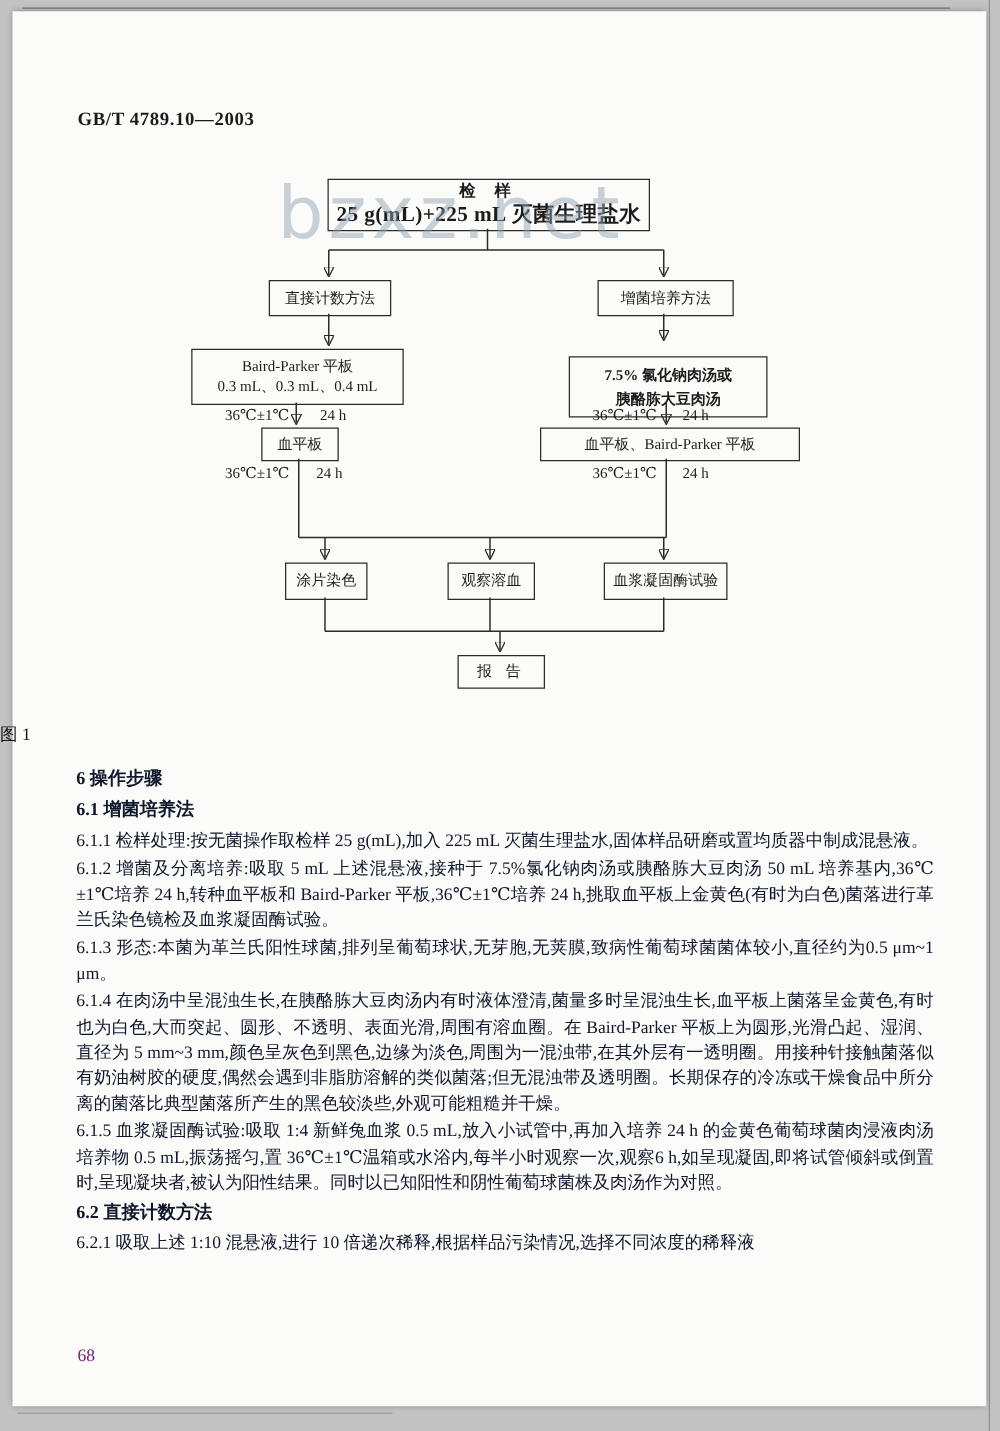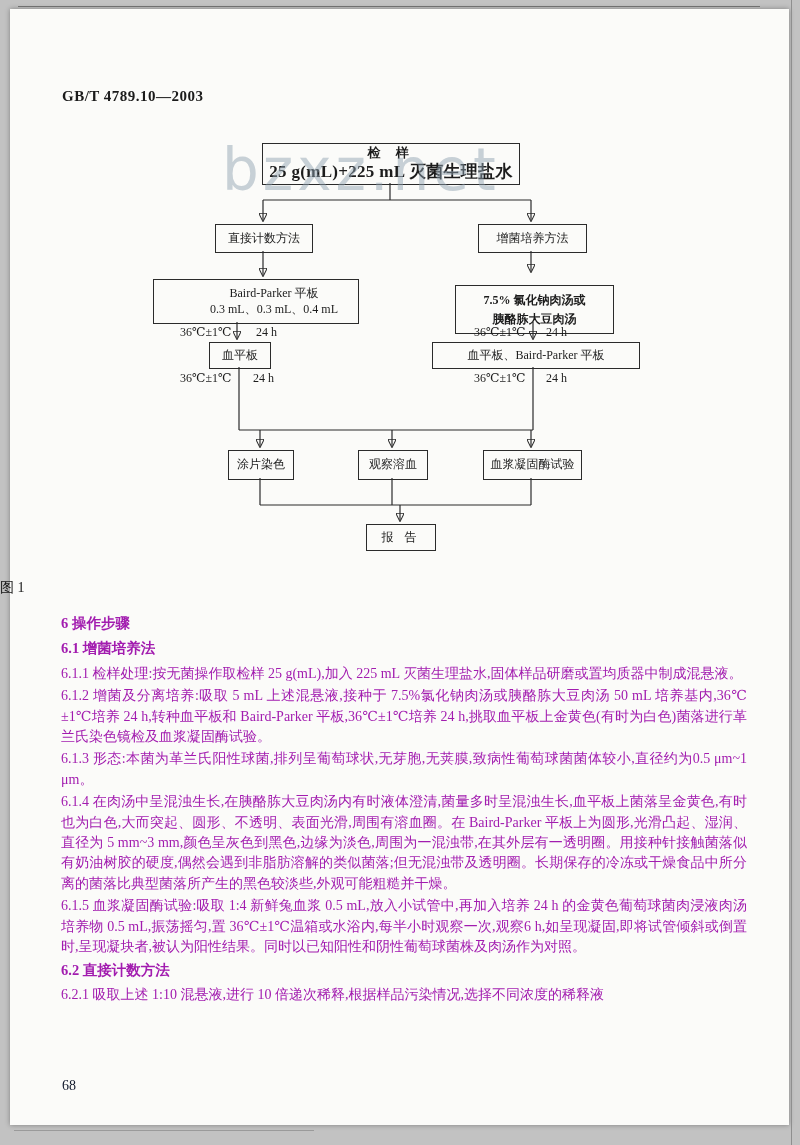--- a/index.html
+++ b/index.html
@@ -18,24 +18,24 @@
 
   .fbox { position:absolute; border:1.2px solid #2b2b2b; display:flex; flex-direction:column; align-items:center; justify-content:center; text-align:center; color:#1c1c1c; z-index:2; background:transparent; }
   .fb-l1 { font-size:13px; font-weight:bold; letter-spacing:6px; line-height:1.35; }
   .fb-l2 { font-size:17px; font-weight:bold; letter-spacing:.3px; line-height:1.35; }
   .fb-s  { font-size:12px; line-height:1.3; color:#1c1c1c; }
   .fb-sb { font-size:12px; font-weight:bold; line-height:1.55; color:#1c1c1c; }
   .flabel { position:absolute; font-size:12px; color:#1c1c1c; z-index:2; }
 
   .caption { position:absolute; left:0; top:579px; width:800px; font-size:14px; color:#151515; z-index:2; }
 
-  .content { position:absolute; left:61px; top:611px; width:686px; color:#a21caf; font-size:14px; line-height:20.4px; text-align:justify; z-index:2; }
+  .content { position:absolute; left:61px; top:611px; width:686px; color:#0f172a; font-size:14px; line-height:20.4px; text-align:justify; z-index:2; }
   .content h2 { font-size:14.5px; font-weight:bold; margin:2px 0 5px 0; line-height:20.4px; }
   .content p { margin:0 0 2px 0; }
-  .page-number { position:absolute; left:62px; top:1078px; font-size:14px; color:#0f172a; z-index:2; }
+  .page-number { position:absolute; left:62px; top:1078px; font-size:14px; color:#701a75; z-index:2; }
 </style>
 </head>
 <body>
 
 <div class="page">
   <div class="paper"></div>
   <div class="artifact-top"></div>
   <div class="artifact-right"></div>
   <div class="artifact-bottom"></div>
 
@@ -75,21 +75,21 @@
   </div>
 
   <div class="fbox" style="left:215px; top:224px; width:96px; height:27px;">
     <div class="fb-s">直接计数方法</div>
   </div>
 
   <div class="fbox" style="left:478px; top:224px; width:107px; height:27px;">
     <div class="fb-s">增菌培养方法</div>
   </div>
 
-  <div class="fbox" style="left:153px; top:279px; width:168px; height:43px;padding-left:36px;">
+  <div class="fbox" style="left:153px; top:279px; width:168px; height:43px;">
     <div class="fb-s">Baird-Parker 平板</div>
     <div class="fb-s">0.3 mL、0.3 mL、0.4 mL</div>
   </div>
 
   <div class="fbox" style="left:455px; top:285px; width:157px; height:47px;">
     <div class="fb-sb">7.5% 氯化钠肉汤或</div>
     <div class="fb-sb">胰酪胨大豆肉汤</div>
   </div>
 
   <span class="flabel" style="left:180px; top:325px;">36℃±1℃</span>

